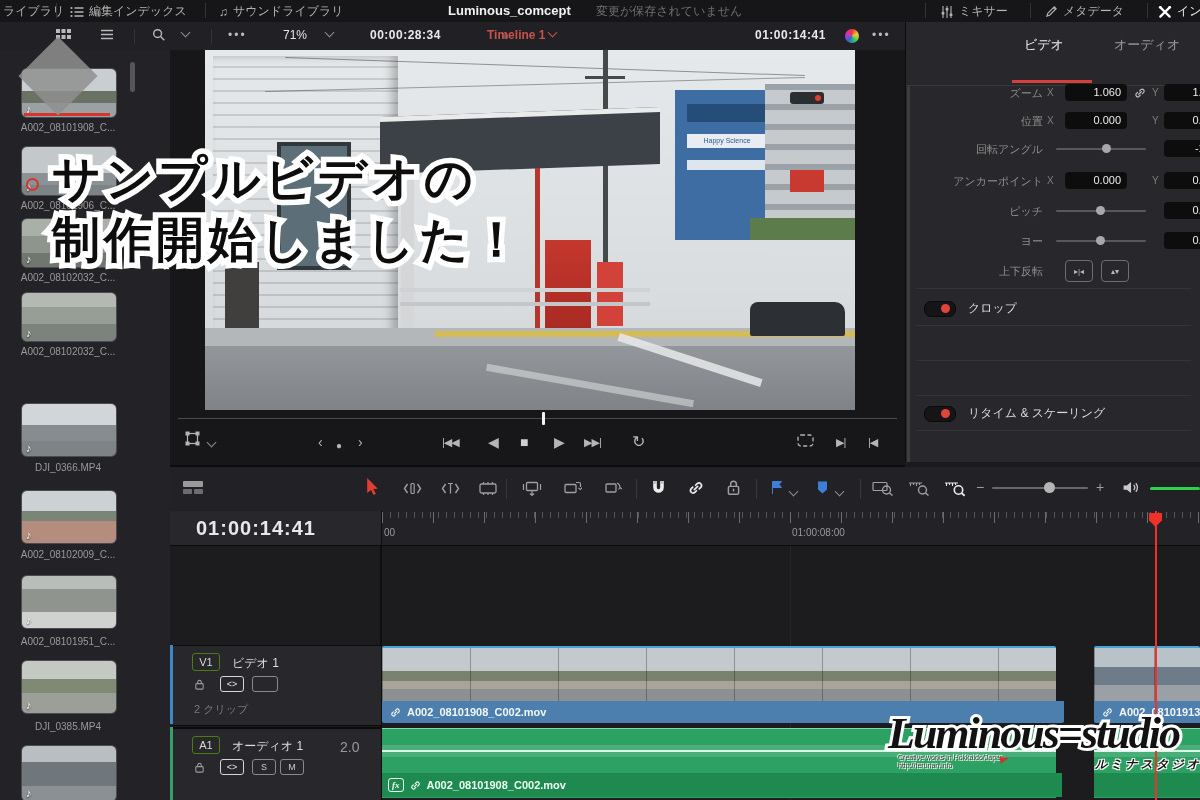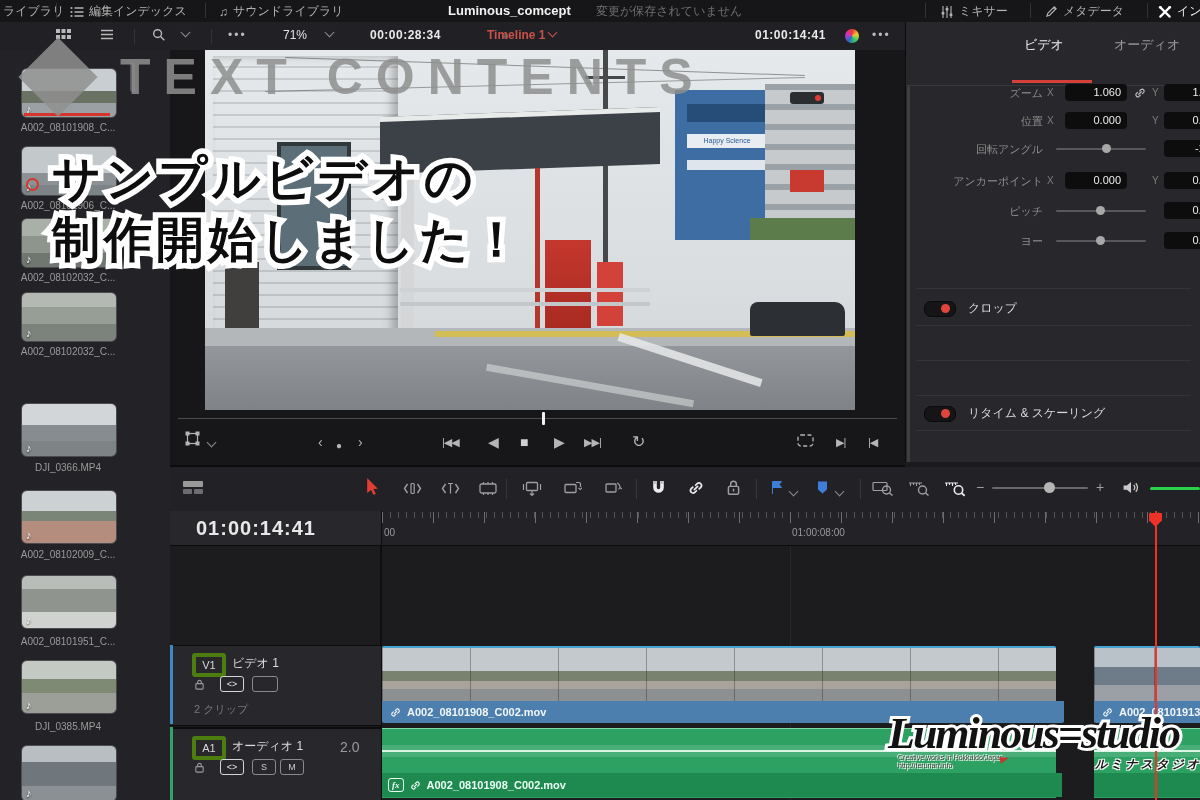--- a/index.html
+++ b/index.html
@@ -75,21 +75,21 @@
   #ruler-tc-cell{position:absolute;left:0;top:0;width:211px;height:34px;background:#28282c;border-right:1px solid #0e0e0f;}
   #big-tc{position:absolute;left:26px;top:6px;font-size:20px;font-weight:bold;color:#e8e8e8;letter-spacing:1px;}
   .ticks1{position:absolute;left:212px;right:0;top:1px;height:6px;
     background:repeating-linear-gradient(90deg,#55555a 0 1px,transparent 1px 8px);}
   .ticks2{position:absolute;left:212px;right:0;top:1px;height:11px;
     background:repeating-linear-gradient(90deg,#6c6c72 0 1px,transparent 1px 51px);}
   .rlabel{position:absolute;top:16px;font-size:10px;color:#98989c;}
   #colborder{position:absolute;left:210px;top:0;width:2px;height:289px;background:#0e0e0f;}
   #gridline{position:absolute;left:620px;top:34px;width:1px;height:255px;background:rgba(255,255,255,.05);}
   .trackrow{position:absolute;left:0;width:211px;background:#28282c;border-right:1px solid #0e0e0f;}
-  .badge{position:absolute;left:22px;top:7px;width:26px;height:16px;border:4px solid #4d7c0f;border-radius:3px;
+  .badge{position:absolute;left:22px;top:7px;width:26px;height:16px;border:1px solid #4d7c0f;border-radius:3px;
          color:#d8d8d8;font-size:11px;text-align:center;line-height:16px;}
   .tname{position:absolute;left:62px;top:9px;font-size:12px;color:#dcdcdc;}
   .tfmt{position:absolute;left:170px;top:10px;font-size:14px;color:#9a9a9a;}
   .hicon{position:absolute;top:32px;color:#9a9a9a;}
   .hbox{position:absolute;top:30px;min-width:18px;height:14px;border:1px solid #8a8a8e;border-radius:3px;color:#c9c9c9;
         font-size:9px;display:flex;align-items:center;justify-content:center;padding:0 2px;}
   .clipcount{position:absolute;left:24px;top:56px;font-size:11px;color:#77777b;}
   .edge-v{position:absolute;left:0;width:3px;}
   .filmstrip{position:absolute;height:55px;border-top:2px solid #47a5d4;overflow:hidden;border-radius:2px 2px 0 0;
     background:
@@ -412,20 +412,25 @@
     </div>
 
     <div class="irow" style="top:210px">
       <span class="ilabel">ヨー</span>
       <span class="strack">
           <span class="sthumb" style="left:40px"></span>
         </span>
       <span class="nbox" style="left:258px">0.000</span>
     </div>
 
+    <div class="irow" style="top:240px">
+      <span class="ilabel">上下反転</span>
+      <span class="fbtn" style="left:159px">▸|◂</span>
+      <span class="fbtn" style="left:195px">▴▾</span>
+    </div>
 
     <div class="sep-h" style="top:266px"></div>
     <div class="sectrow" style="top:276px">
       <span class="toggle on">
           <span class="dot"></span>
         </span>
       <span class="sectlabel">クロップ</span>
     </div>
     <div class="sep-h" style="top:303px"></div>
     <div class="sep-h" style="top:338px"></div>
@@ -652,21 +657,20 @@
     <div id="wm-sub">
       <div>Creative works in Hokkaido/Japan</div>
       <div>http://terunan.info</div>
     </div>
     <span id="wm-bird"></span>
     <div id="wm-kana">ルミナスタジオ</div>
   </div>
 
   <div id="headline" class="abs">
     <span class="diamond"></span>
-    <span class="htext">TEXT CONTENTS</span>
   </div>
 
   <div id="caption" class="abs">
     <span class="capline">
       <span class="cap-stroke">サンプルビデオの</span>
       <span class="cap-fill">サンプルビデオの</span>
     </span>
     <span class="capline">
       <span class="cap-stroke">制作開始しました！</span>
       <span class="cap-fill">制作開始しました！</span>

